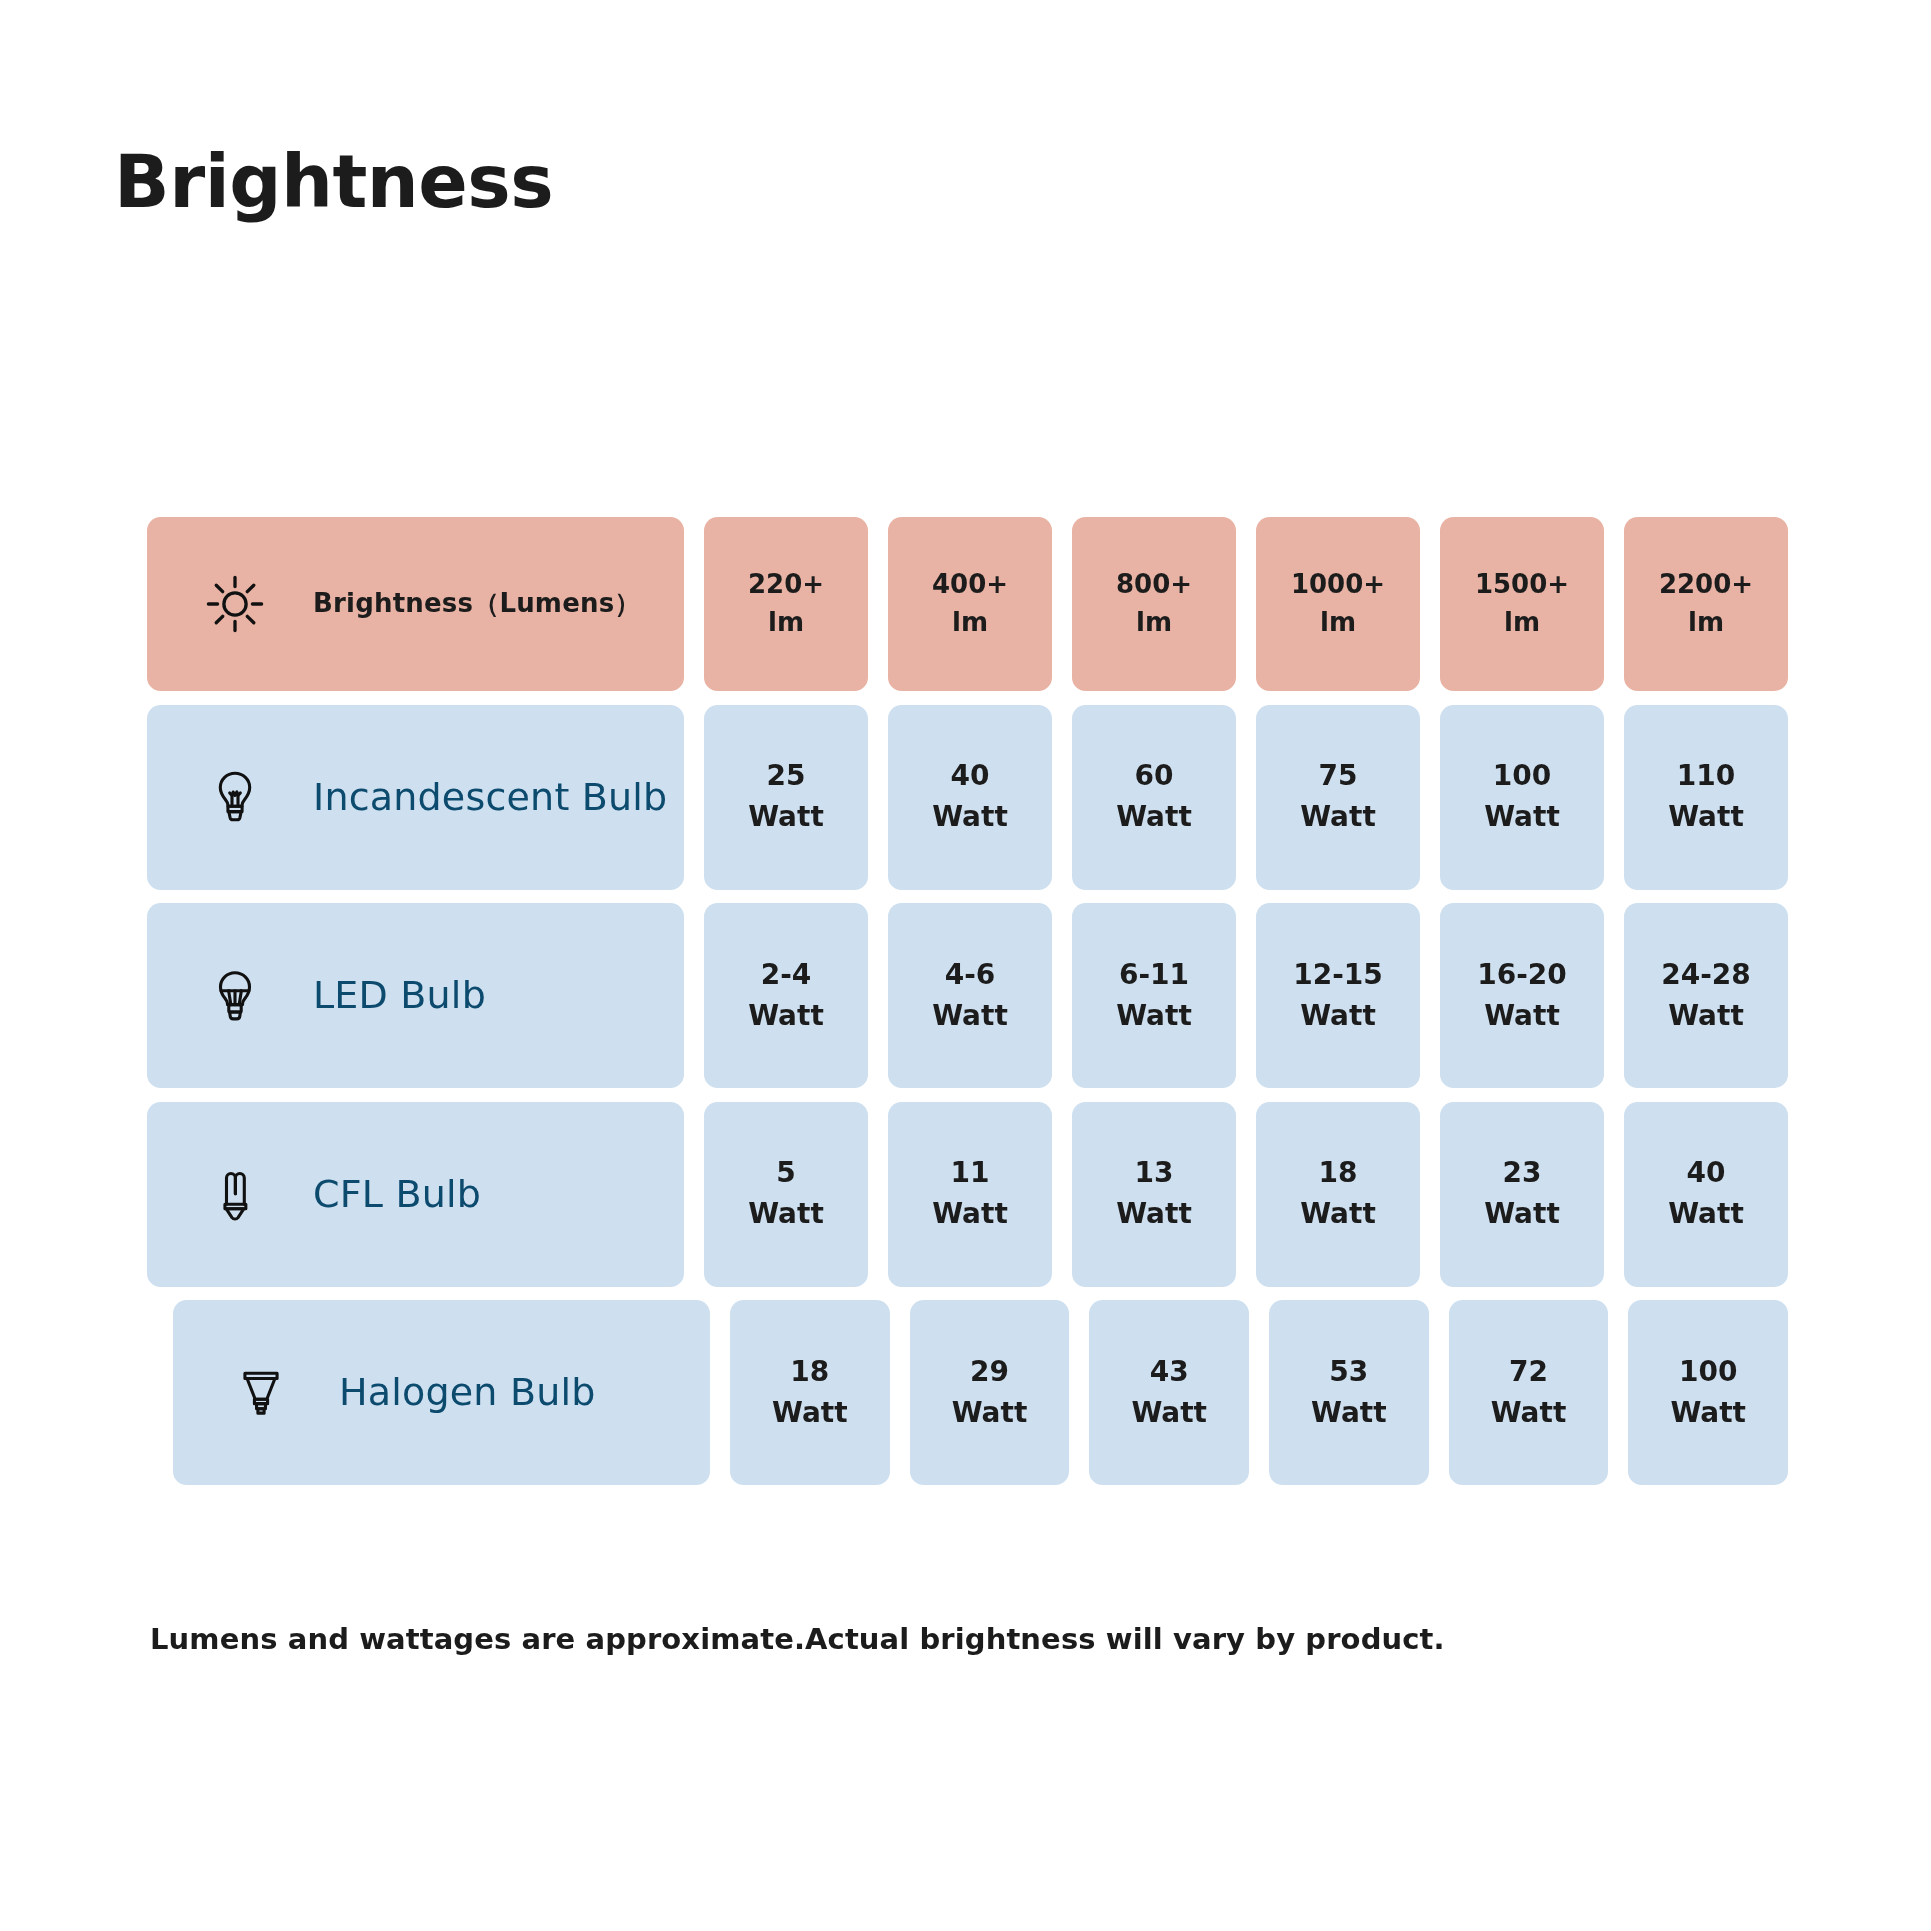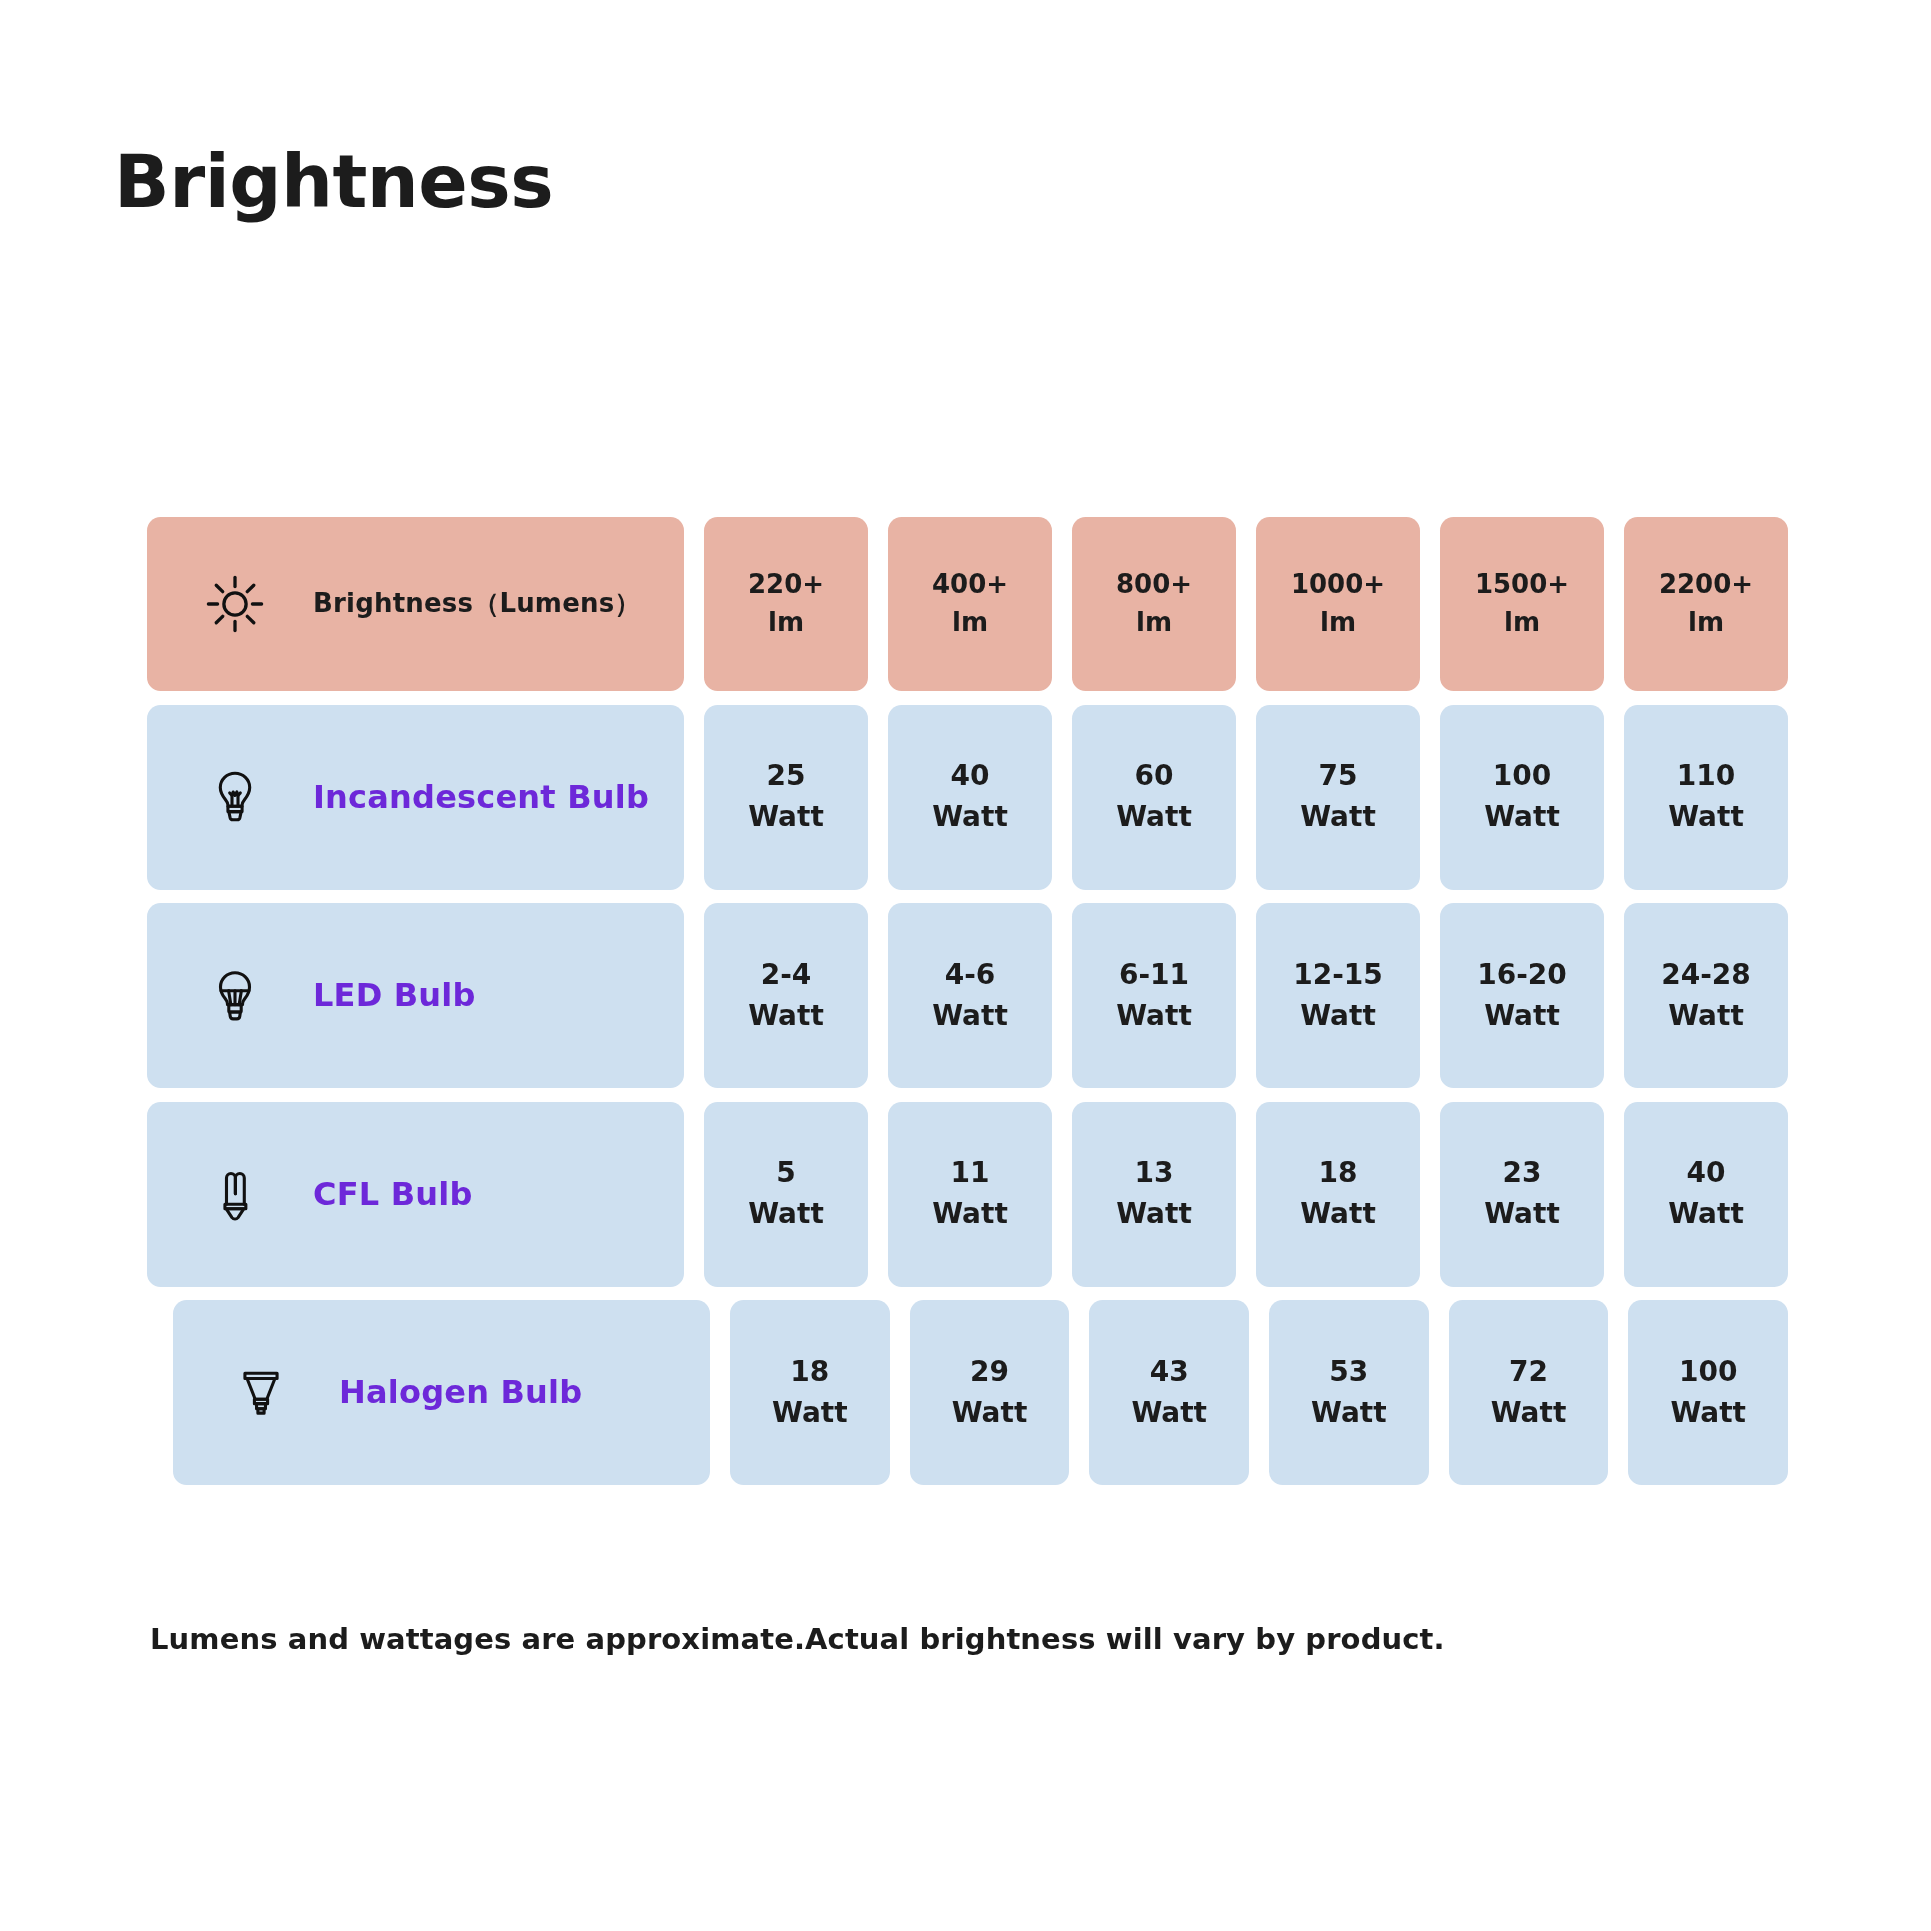--- a/index.html
+++ b/index.html
@@ -80,23 +80,23 @@
     letter-spacing: 0.2px;
     white-space: nowrap;
   }
   .head-lumens {
     font-size: 26px;
     font-weight: 700;
     color: #1c1c1c;
     line-height: 1.45;
   }
   .row-label {
-    font-size: 32px;
-    font-weight: 700;
-    color: #6d28d9;
+    font-size: 38px;
+    font-weight: 400;
+    color: #0c4a6e;
     letter-spacing: 0.2px;
     white-space: nowrap;
   }
   .watt {
     font-size: 28px;
     font-weight: 600;
     color: #1c1c1c;
     line-height: 1.45;
   }
   .watt .unit { font-weight: 600; }

